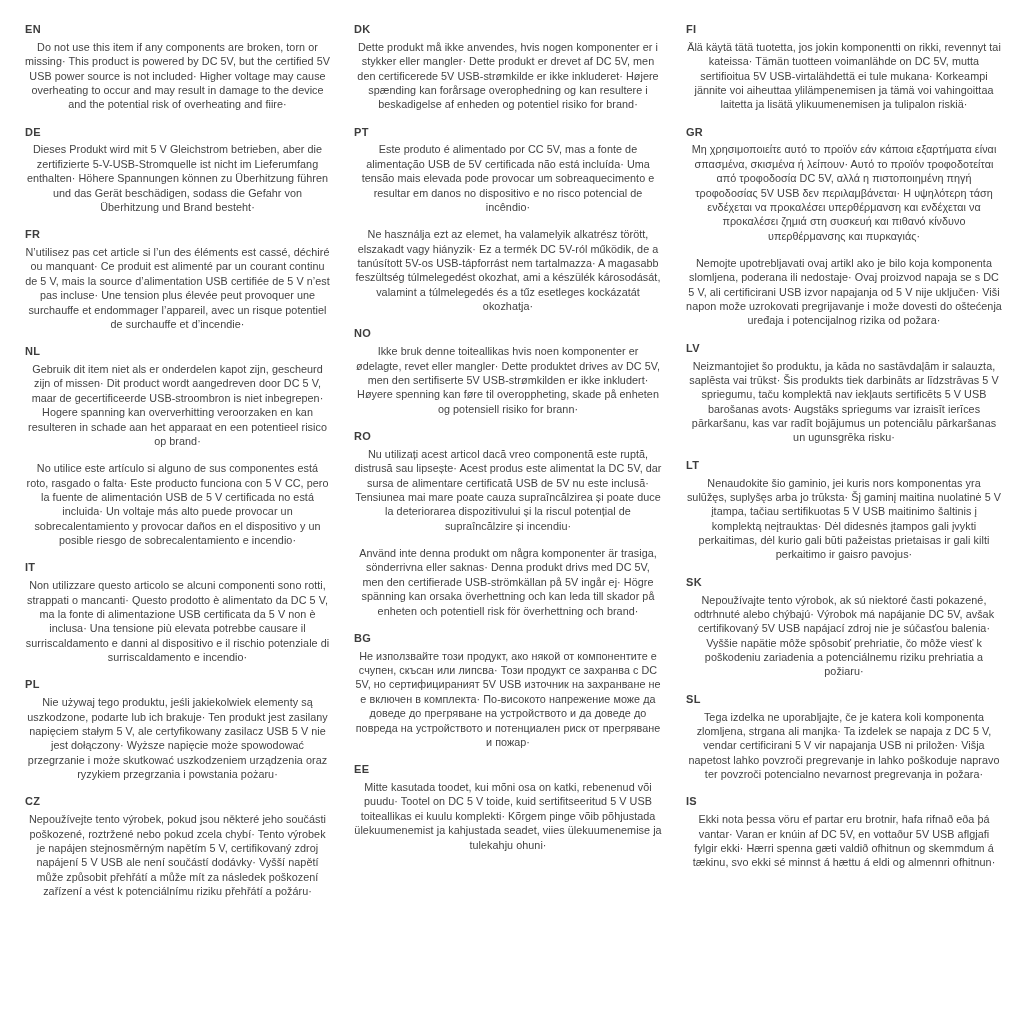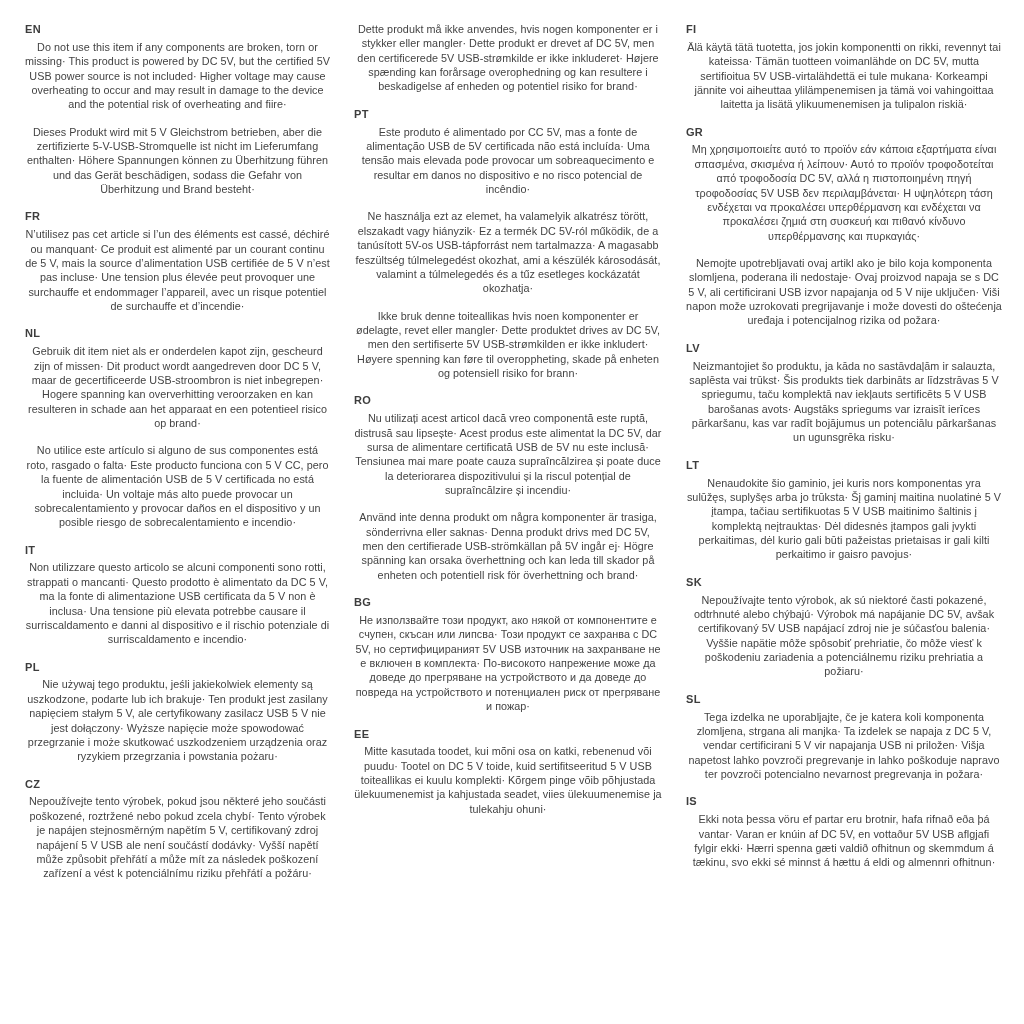--- a/index.html
+++ b/index.html
@@ -41,20 +41,21 @@
 </head>
 <body>
 
 <div class="page">
   <div class="col">
       <section class="lang-section">
         <h3 class="lang-code">EN</h3>
         <p class="lang-text">Do not use this item if any components are broken, torn or missing· This product is powered by DC 5V, but the certified 5V USB power source is not included· Higher voltage may cause overheating to occur and may result in damage to the device and the potential risk of overheating and fiire·</p>
       </section>
       <section class="lang-section">
+        <h3 class="lang-code">DE</h3>
         <p class="lang-text">Dieses Produkt wird mit 5 V Gleichstrom betrieben, aber die zertifizierte 5-V-USB-Stromquelle ist nicht im Lieferumfang enthalten· Höhere Spannungen können zu Überhitzung führen und das Gerät beschädigen, sodass die Gefahr von Überhitzung und Brand besteht·</p>
       </section>
       <section class="lang-section">
         <h3 class="lang-code">FR</h3>
         <p class="lang-text">N’utilisez pas cet article si l’un des éléments est cassé, déchiré ou manquant· Ce produit est alimenté par un courant continu de 5 V, mais la source d’alimentation USB certifiée de 5 V n’est pas incluse· Une tension plus élevée peut provoquer une surchauffe et endommager l’appareil, avec un risque potentiel de surchauffe et d’incendie·</p>
       </section>
       <section class="lang-section">
         <h3 class="lang-code">NL</h3>
         <p class="lang-text">Gebruik dit item niet als er onderdelen kapot zijn, gescheurd zijn of missen· Dit product wordt aangedreven door DC 5 V, maar de gecertificeerde USB-stroombron is niet inbegrepen· Hogere spanning kan oververhitting veroorzaken en kan resulteren in schade aan het apparaat en een potentieel risico op brand·</p>
       </section>
@@ -69,30 +70,32 @@
         <h3 class="lang-code">PL</h3>
         <p class="lang-text">Nie używaj tego produktu, jeśli jakiekolwiek elementy są uszkodzone, podarte lub ich brakuje· Ten produkt jest zasilany napięciem stałym 5 V, ale certyfikowany zasilacz USB 5 V nie jest dołączony· Wyższe napięcie może spowodować przegrzanie i może skutkować uszkodzeniem urządzenia oraz ryzykiem przegrzania i powstania pożaru·</p>
       </section>
       <section class="lang-section">
         <h3 class="lang-code">CZ</h3>
         <p class="lang-text">Nepoužívejte tento výrobek, pokud jsou některé jeho součásti poškozené, roztržené nebo pokud zcela chybí· Tento výrobek je napájen stejnosměrným napětím 5 V, certifikovaný zdroj napájení 5 V USB ale není součástí dodávky· Vyšší napětí může způsobit přehřátí a může mít za následek poškození zařízení a vést k potenciálnímu riziku přehřátí a požáru·</p>
       </section>
     </div>
   <div class="col">
       <section class="lang-section">
+        <h3 class="lang-code">DK</h3>
         <p class="lang-text">Dette produkt må ikke anvendes, hvis nogen komponenter er i stykker eller mangler· Dette produkt er drevet af DC 5V, men den certificerede 5V USB-strømkilde er ikke inkluderet· Højere spænding kan forårsage overophedning og kan resultere i beskadigelse af enheden og potentiel risiko for brand·</p>
       </section>
       <section class="lang-section">
         <h3 class="lang-code">PT</h3>
         <p class="lang-text">Este produto é alimentado por CC 5V, mas a fonte de alimentação USB de 5V certificada não está incluída· Uma tensão mais elevada pode provocar um sobreaquecimento e resultar em danos no dispositivo e no risco potencial de incêndio·</p>
       </section>
       <section class="lang-section">
         <p class="lang-text">Ne használja ezt az elemet, ha valamelyik alkatrész törött, elszakadt vagy hiányzik· Ez a termék DC 5V-ról működik, de a tanúsított 5V-os USB-tápforrást nem tartalmazza· A magasabb feszültség túlmelegedést okozhat, ami a készülék károsodását, valamint a túlmelegedés és a tűz esetleges kockázatát okozhatja·</p>
       </section>
       <section class="lang-section">
+        <h3 class="lang-code">NO</h3>
         <p class="lang-text">Ikke bruk denne toiteallikas hvis noen komponenter er ødelagte, revet eller mangler· Dette produktet drives av DC 5V, men den sertifiserte 5V USB-strømkilden er ikke inkludert· Høyere spenning kan føre til overoppheting, skade på enheten og potensiell risiko for brann·</p>
       </section>
       <section class="lang-section">
         <h3 class="lang-code">RO</h3>
         <p class="lang-text">Nu utilizați acest articol dacă vreo componentă este ruptă, distrusă sau lipsește· Acest produs este alimentat la DC 5V, dar sursa de alimentare certificată USB de 5V nu este inclusă· Tensiunea mai mare poate cauza supraîncălzirea și poate duce la deteriorarea dispozitivului și la riscul potențial de supraîncălzire și incendiu·</p>
       </section>
       <section class="lang-section">
         <p class="lang-text">Använd inte denna produkt om några komponenter är trasiga, sönderrivna eller saknas· Denna produkt drivs med DC 5V, men den certifierade USB-strömkällan på 5V ingår ej· Högre spänning kan orsaka överhettning och kan leda till skador på enheten och potentiell risk för överhettning och brand·</p>
       </section>
       <section class="lang-section">

